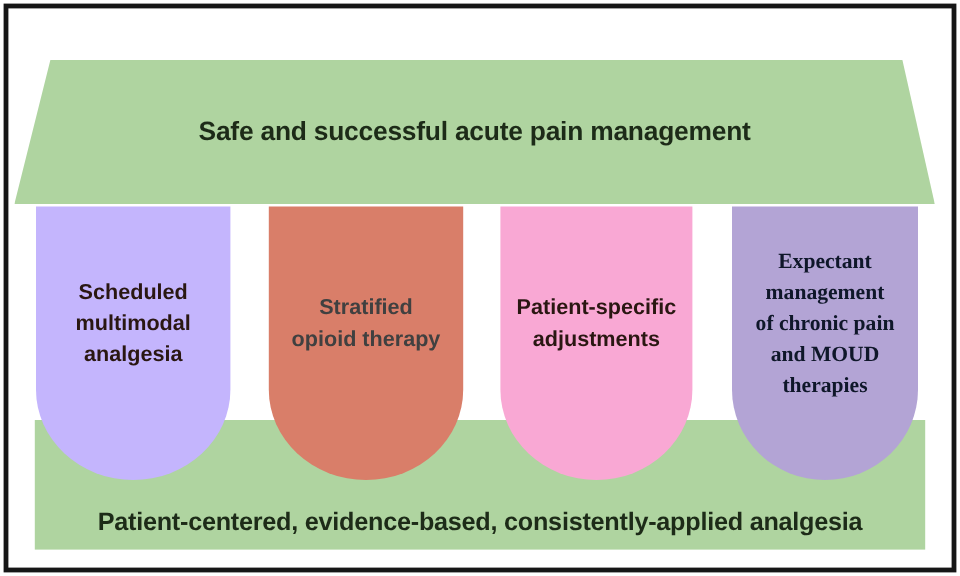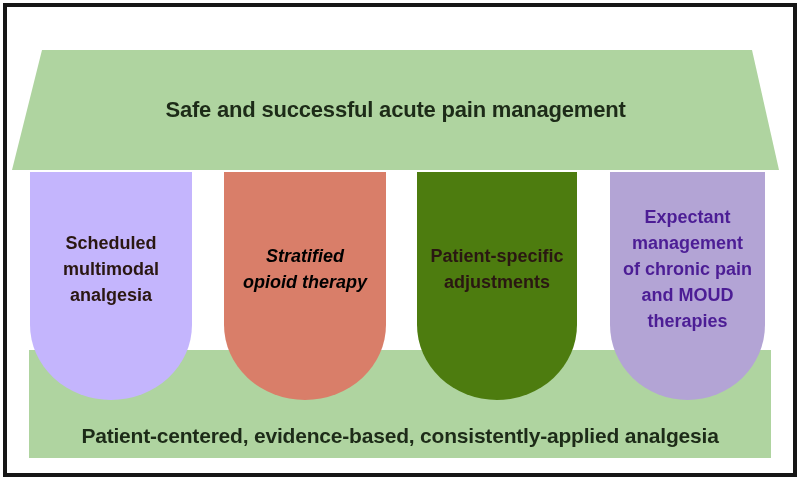--- a/index.html
+++ b/index.html
@@ -103,31 +103,31 @@
     <div class="roof-label" style="color: rgb(29, 43, 24);">Safe and successful acute pain management</div>
   </div>
 
   <div class="pillar pillar-1" style="background-color: #c4b5fd;">
     <div class="pillar-label" style="color: rgb(42, 23, 18);">Scheduled
 multimodal
 analgesia</div>
   </div>
 
   <div class="pillar pillar-2" style="background-color: rgb(217, 126, 105);">
-    <div class="pillar-label" style="color: #000000; font-style: italic;">Stratified
+    <div class="pillar-label" style="color: #404040;">Stratified
 opioid therapy</div>
   </div>
 
-  <div class="pillar pillar-3" style="background-color: #4d7c0f;">
+  <div class="pillar pillar-3" style="background-color: #f9a8d4;">
     <div class="pillar-label" style="color: rgb(42, 23, 18);">Patient-specific
 adjustments</div>
   </div>
 
   <div class="pillar pillar-4" style="background-color: rgb(179, 164, 213);">
-    <div class="pillar-label" style="color: #4c1d95;">Expectant
+    <div class="pillar-label" style="color: #0f172a; font-family: Liberation Serif, serif;">Expectant
 management
 of chronic pain
 and MOUD
 therapies</div>
   </div>
 
   <div class="base" style="background-color: rgb(175, 212, 160);">
     <div class="base-label" style="color: rgb(29, 43, 24);">Patient-centered, evidence-based, consistently-applied analgesia</div>
   </div>
 

